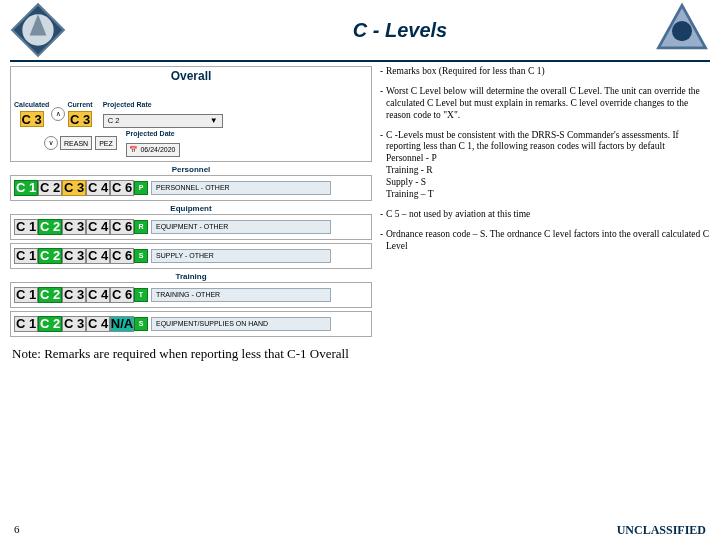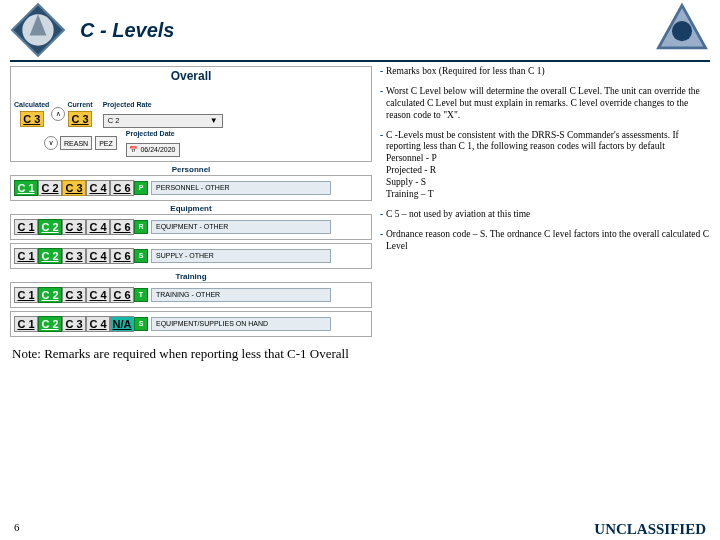--- a/index.html
+++ b/index.html
@@ -1,47 +1,47 @@
 <!DOCTYPE html>
 <html><head>
 <meta charset="utf-8">
 <style>
   * { box-sizing: border-box; margin: 0; padding: 0; }
   body { font-family: Arial, sans-serif; width: 720px; height: 540px; background: #fff; position: relative; }
-  .header { height: 60px; display: flex; align-items: center; padding-left: 80px; position: relative; }
+  .header { height: 60px; display: flex; align-items: center; padding-left: 80px; position: relative; justify-content: center; }
   .title { font-size: 20px; font-weight: bold; color: #002b4d; font-style: italic; }
   .title-bar { height: 2px; background: #002b4d; margin: 0 10px; }
   .logo-left, .logo-right { position: absolute; width: 56px; height: 56px; top: 2px; }
   .logo-left { left: 10px; }
   .logo-right { right: 10px; }
   .logo-left svg, .logo-right svg { width:100%; height:100%; }
   .content { display: flex; padding: 4px 10px 0 10px; }
   .left { width: 362px; }
   .right { flex: 1; padding-left: 8px; font-size: 9.5px; font-family: "Times New Roman", serif; }
   .panel { border: 1px solid #aaa; padding: 2px 3px; margin-bottom: 3px; position: relative; }
   .panel-title { text-align: center; font-size: 12px; font-weight: bold; margin-bottom: 18px; color: #002b4d; }
-  .c-cell { display: inline-flex; align-items: center; justify-content: center; width: 24px; height: 16px; border: 1px solid #888; font-size: 11px; font-weight: bold; vertical-align: middle; margin-right: 0; text-decoration: underline; }
+  .c-cell { display: inline-flex; align-items: center; justify-content: center; width: 24px; height: 16px; border: 1px solid #888; font-size: 13px; font-weight: bold; vertical-align: middle; margin-right: 0; }
   .c-cell.green { background: #15b030; color: #fff; border-color: #0a7a1e; }
   .c-cell.amber { background: #f7c641; color: #000; border-color: #b78f15; }
   .c-cell.grey { background: #e6e6e6; }
   .c-cell.na  { background: #14b8a6; }
   .row { display: flex; align-items: center; margin: 2px 0; }
   .arrow { display:inline-flex; width:14px; height:14px; border:1px solid #888; border-radius:50%; align-items:center; justify-content:center; font-size:7px; margin:0 2px; }
   .btn-like { display:inline-flex; align-items:center; justify-content:center; height:14px; border:1px solid #777; font-size:7px; padding:0 3px; background:#f2f2f2; margin-right:3px; }
   .proj-rate { display:inline-flex; width:120px; height:14px; background:#eee; border:1px solid #777; align-items:center; font-size:7.5px; padding-left:4px; position:relative; }
   .proj-rate .tri { position:absolute; right:4px; font-size:8px; }
   .reason-badge { display:inline-flex; width:14px; height:14px; background:#15b030; color:#fff; align-items:center; justify-content:center; font-size:7px; font-weight:bold; border:1px solid #0a7a1e; margin-right:3px; }
   .reason-text { display:inline-flex; width:180px; height:14px; background:#e4ecf1; border:1px solid #99aab5; align-items:center; font-size:7px; padding-left:4px; }
   .sec-head { font-size:8px; font-weight:bold; color:#002b4d; margin:2px 0 1px 0; text-align:center; }
   .bullet { display:flex; margin-bottom:8px; }
   .bullet .dash { width:6px; flex-shrink:0; color:#002b4d; font-weight:bold; }
   .bullet .txt { flex:1; line-height:1.25; }
   .note { font-family: "Times New Roman", serif; font-size: 13px; padding: 6px 12px; }
   .footer { position:absolute; bottom:2px; left:0; right:0; display:flex; justify-content:space-between; padding:0 14px; font-family: "Times New Roman", serif; font-size:11px; }
-  .uncl { color:#002b4d; font-weight:bold; font-size:15px; }
+  .uncl { color:#002b4d; font-weight:bold; font-size:12px; }
   .small-lbl { font-size:7px; font-weight:bold; color:#002b4d; margin-bottom:1px; }
 </style>
 </head>
 <body>
 
 <div class="header">
   <span class="logo-left">
     <svg viewBox="0 0 100 100">
         <polygon points="50,4 96,50 50,96 4,50" fill="#2a4d6e" stroke="#5a7a95" stroke-width="4"></polygon>
         <circle cx="50" cy="50" r="28" fill="#cfd9e2"></circle>
@@ -168,21 +168,21 @@
       </div>
     <div class="bullet">
         <span class="dash">-</span>
         <span class="txt">Worst C Level below will determine the overall C Level. The unit can override the calculated C Level but must explain in remarks. C level override changes to the reason code to "X".</span>
       </div>
     <div class="bullet">
         <span class="dash">-</span>
       <span class="txt">
         <span>C -Levels must be consistent with the DRRS-S Commander's assessments. If reporting less than C 1, the following reason codes will factors by default</span><br>
         <span>Personnel - P</span><br>
-        <span>Projected - R</span><br>
+        <span>Training - R</span><br>
         <span>Supply - S</span><br>
         <span>Training – T</span>
       </span>
     </div>
     <div class="bullet">
         <span class="dash">-</span>
         <span class="txt">C 5 – not used by aviation at this time</span>
       </div>
     <div class="bullet">
         <span class="dash">-</span>

